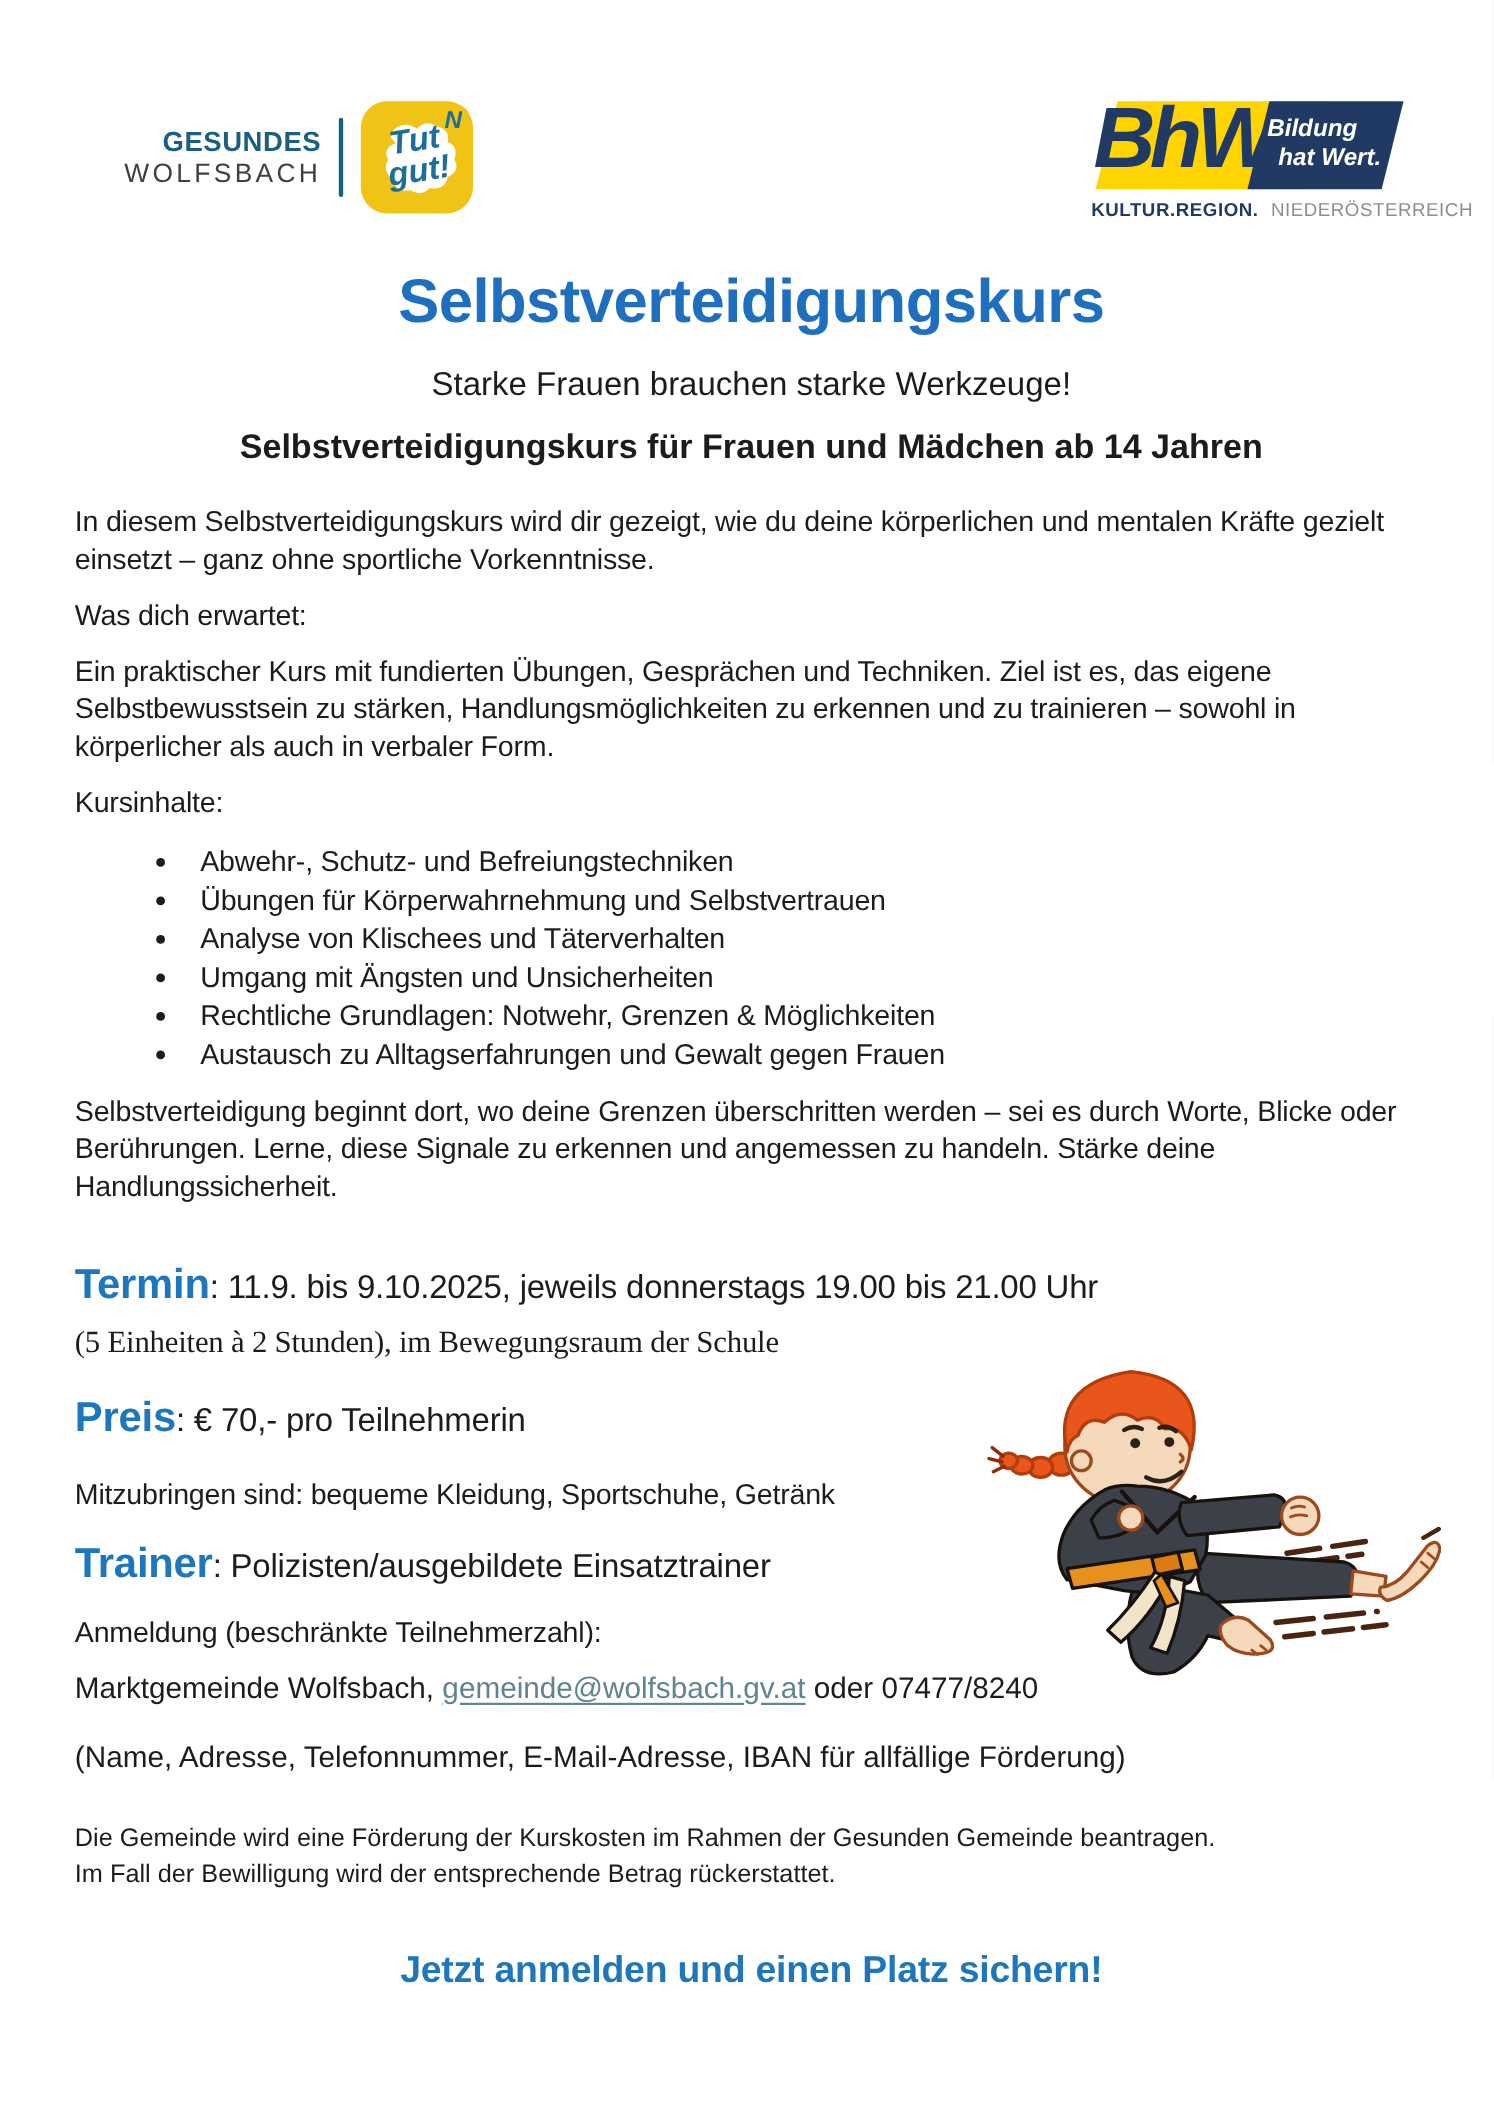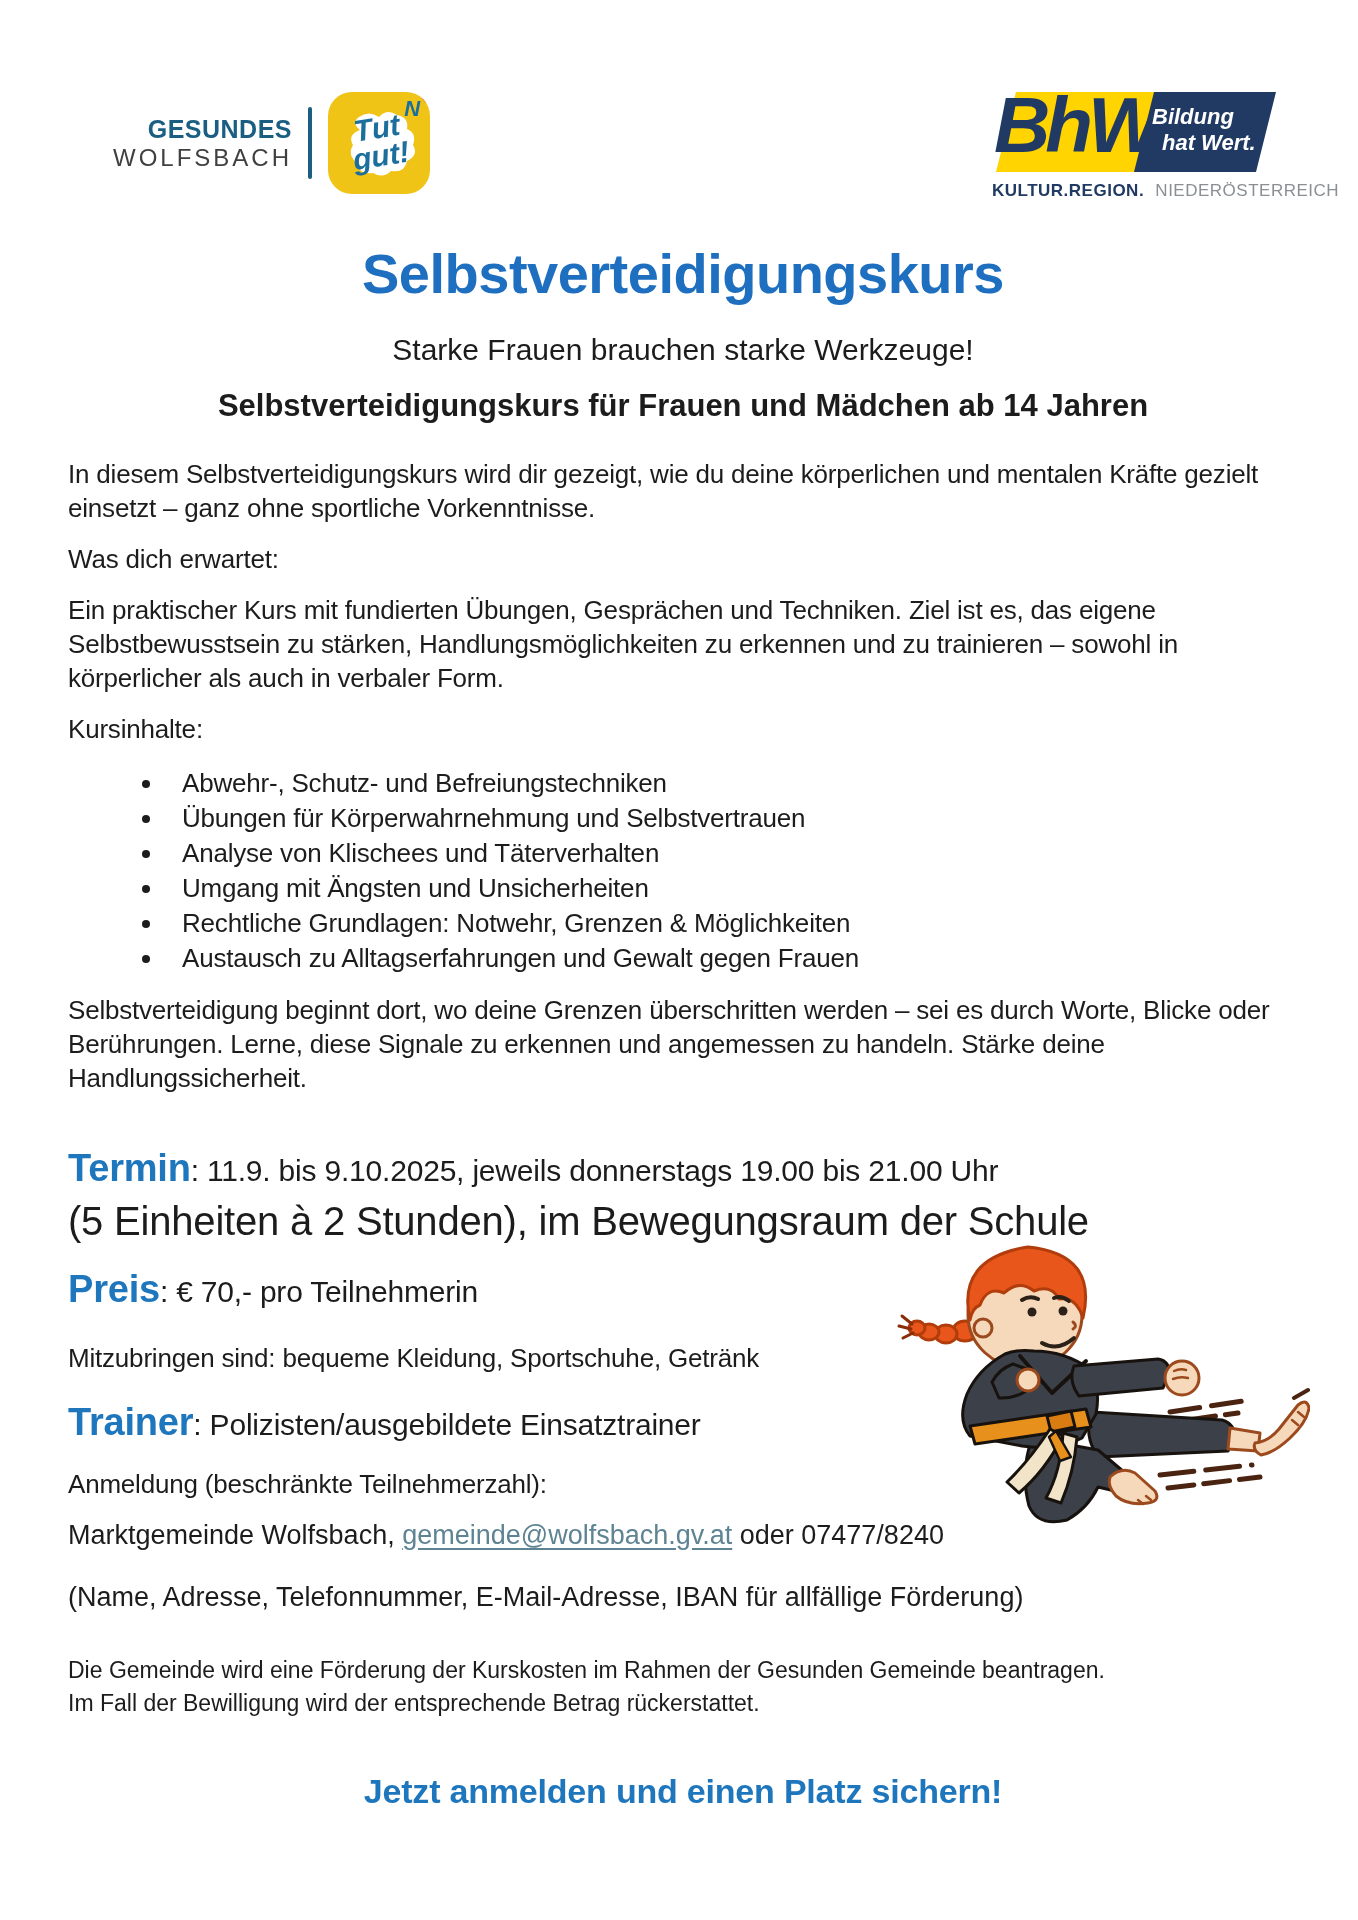--- a/index.html
+++ b/index.html
@@ -73,21 +73,21 @@
   .first{margin-top:30px;}
   .bullets{margin:20px 0 0 0;padding:0 0 0 72px;list-style:none;}
   .bullets li{position:relative;padding-left:42px;font-size:26px;line-height:35px;letter-spacing:-.2px;}
   .bullets li::before{
     content:"";position:absolute;left:2px;top:14px;width:8px;height:8px;border-radius:50%;background:#1c1c1c;
   }
   .detail-line{margin:48px 0 0 0;font-size:30px;line-height:50px;letter-spacing:-.2px;}
   .detail-line.preis{margin-top:20px;}
   .detail-line.trainer{margin-top:22px;}
   .blue-label{color:var(--label-blue,#1e76bd);font-weight:700;font-size:38px;}
-  .detail-line2{margin:2px 0 0 0;font-size:40px;line-height:46px;letter-spacing:-.2px;}
+  .detail-line2{margin:2px 0 0 0;font-size:28px;line-height:46px;letter-spacing:-.2px;font-family:Liberation Serif, serif;}
   .bring{margin-top:24px;}
   .anmeldung{}
   .contact{margin-top:16px;font-size:27px;line-height:36px;}
   .contact2{margin-top:2px;font-size:27px;line-height:34px;}
   .email{color:var(--email-teal,#5e8493);text-decoration:underline;text-underline-offset:4px;}
   .note{margin:40px 0 0 0;font-size:23px;line-height:33px;}
   .cta{
     margin:52px 0 0 0;text-align:center;
     font-size:34px;font-weight:700;letter-spacing:-.2px;
     color:var(--label-blue,#1e76bd);

